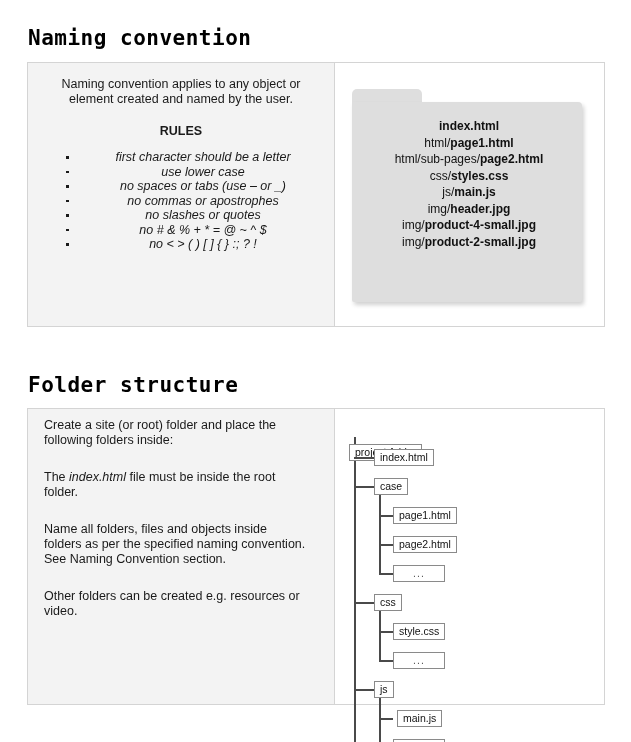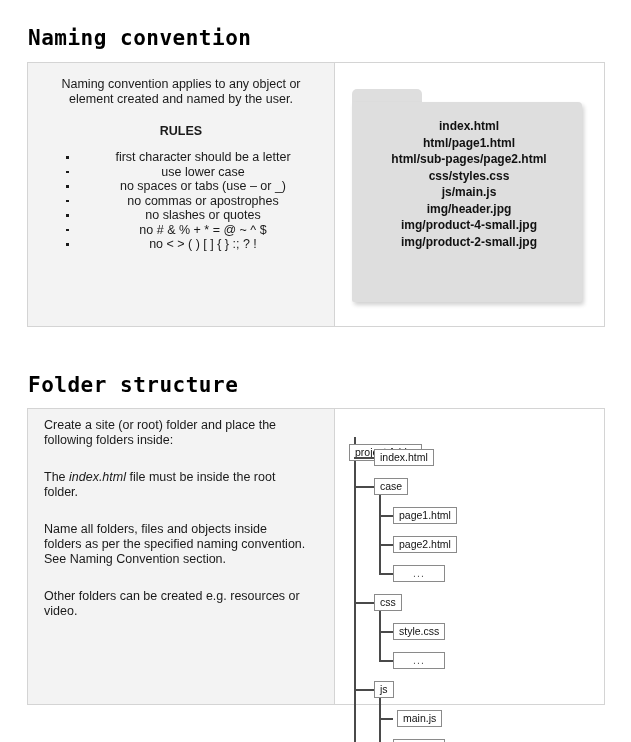--- a/index.html
+++ b/index.html
@@ -49,20 +49,21 @@
   .body-text { font-size:12.5px; line-height:15px; margin:0; color:#1a1a1a; }
   .body-text + .body-text { margin-top:22px; }
   .subhead { font-size:12.5px; font-weight:bold; margin:17px 0 0 0; }
   .it { font-style:italic; }
 
   
   ul.rules-list {
     list-style:none;
     margin:12px 0 0 0;
     padding:0 0 0 18px;
+    font-style:italic;
   }
   ul.rules-list li {
     font-size:12.5px;
     line-height:14.5px;
     position:relative;
     padding-left:26px;
   }
   ul.rules-list li::before {
     content:"";
     position:absolute;
@@ -113,21 +114,21 @@
     position:absolute;
     left:17px; top:29px;
     width:200px;
   }
   .file-line {
     font-size:12px;
     line-height:16.5px;
     color:#111;
     white-space:nowrap;
   }
-  .file-line .dir { font-weight:bold; }
+  .file-line .dir { font-weight:normal; }
   .file-line .name { font-weight:bold; }
 
   
   .tree {
     position:absolute;
     left:14px; top:9px;
     width:240px;
   }
   .tree-row {
     position:relative;

